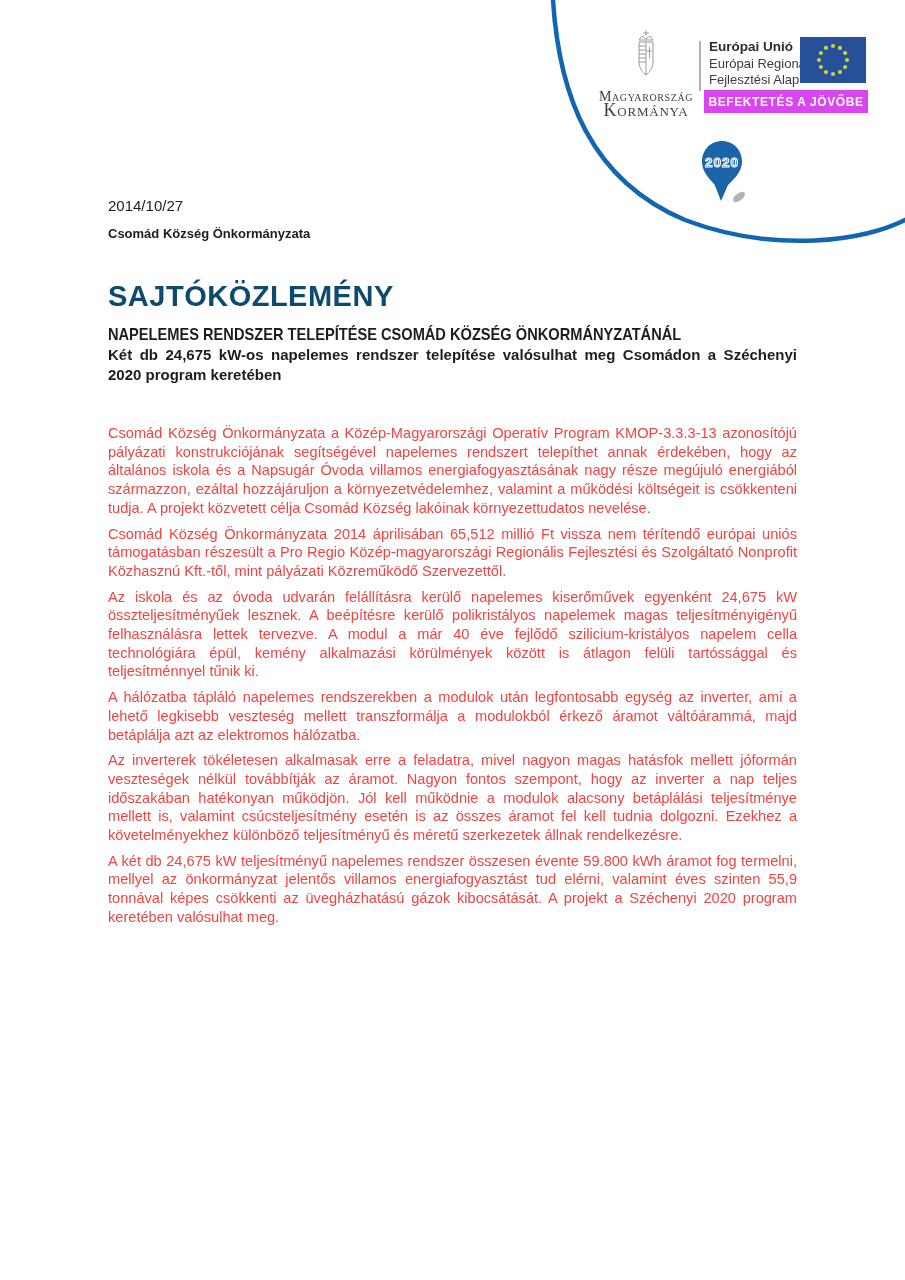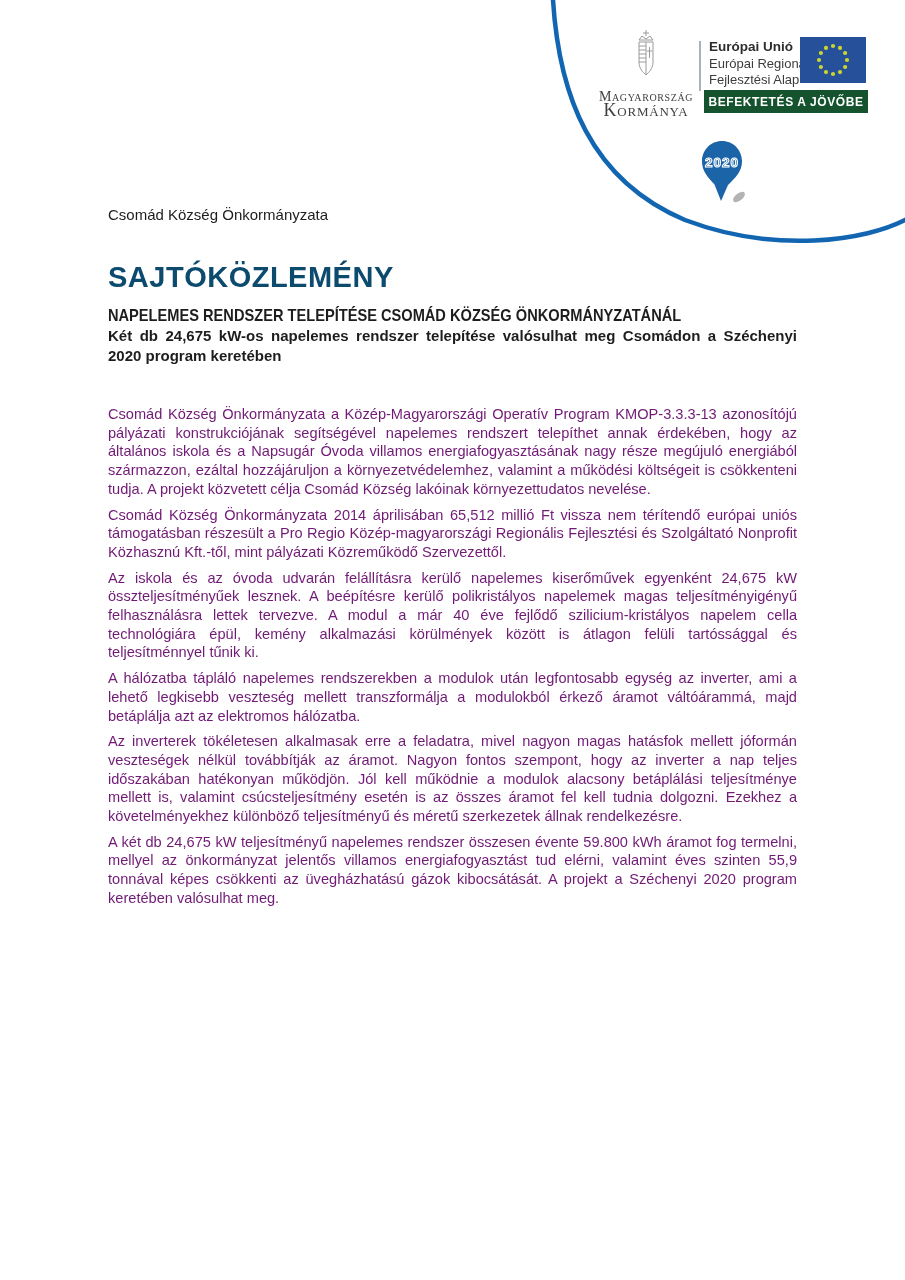--- a/index.html
+++ b/index.html
@@ -35,38 +35,38 @@
   }
   .szechenyi { position: absolute; left: 694px; top: 140px; display: flex; align-items: flex-start; }
   .szechenyi-name {
     font-size: 27px; font-weight: bold; color: #3d3d3d;
     letter-spacing: 1px; margin-top: 14px;
   }
   .szechenyi-pin { margin-left: 5px; }
   
   .text-col { position: absolute; left: 108px; top: 196px; width: 689px; color: #1d1d1d; }
   .doc-date { font-size: 15px; line-height: 19px; }
-  .doc-org  { font-size: 15px; font-weight: normal; line-height: 19px; margin-top: 9px; }
+  .doc-org  { font-size: 13px; font-weight: bold; line-height: 19px; margin-top: 9px; }
   .doc-title {
     font-size: 29px; font-weight: bold; letter-spacing: 0.5px;
     margin-top: 37px; line-height: 33px;
   }
   .doc-headline {
     font-size: 17px; font-weight: bold; white-space: nowrap;
     transform: scaleX(0.86); transform-origin: left center;
     margin-top: 12px; line-height: 20px;
   }
   .doc-lead {
     font-size: 15px; font-weight: bold; text-align: justify;
     line-height: 19.5px;
   }
   .doc-body { margin-top: 40px; }
   .doc-body p {
     font-size: 14.6px; line-height: 18.7px; text-align: justify;
-    margin-bottom: 7px; color: #701a75;
+    margin-bottom: 7px; color: #ef4444;
   }
 </style>
 </head>
 <body>
 
 <div class="page">
 
   <svg class="curve-svg" width="905" height="270" viewBox="0 0 905 270">
     <path d="M553,0 C559,95 590,180 685,220 C775,254 866,241 907,219" fill="none" stroke="#1266b1" stroke-width="4.5" stroke-linecap="round"></path>
   </svg>
@@ -105,31 +105,32 @@
         <circle cx="20.9" cy="30" r="2.1"></circle>
       <circle cx="19" cy="23" r="2.1"></circle>
         <circle cx="20.9" cy="16" r="2.1"></circle>
       <circle cx="26" cy="10.9" r="2.1"></circle>
         <circle cx="33" cy="9" r="2.1"></circle>
       <circle cx="40" cy="10.9" r="2.1"></circle>
         <circle cx="45.1" cy="16" r="2.1"></circle>
     </g>
   </svg>
 
-  <div class="invest-banner" style="background:#14532d">BEFEKTETÉS A JÖVŐBE</div>
+  <div class="invest-banner" style="background:#d946ef">BEFEKTETÉS A JÖVŐBE</div>
 
   <div class="szechenyi">
     <svg class="szechenyi-pin" width="50" height="66" viewBox="0 0 50 66">
       <ellipse cx="40" cy="57" rx="7" ry="3.6" transform="rotate(-38 40 57)" fill="#b3b3b3"></ellipse>
       <path d="M23,1 C11.5,1 3,10 3,21.5 C3,31.5 9.5,38 15.5,44.5 L22,61 L29,45 C36,38 43,31.5 43,21.5 C43,10 34.5,1 23,1 Z" fill="#1b64a8"></path>
       <text x="23" y="27" text-anchor="middle" font-family="Liberation Sans, sans-serif" font-size="13.5" font-weight="bold" letter-spacing="1" fill="none" stroke="#ffffff" stroke-width="1.1">2020</text>
     </svg>
   </div>
 
   <div class="text-col">
+    <div class="doc-date">2014/10/27</div>
     <div class="doc-org">Csomád Község Önkormányzata</div>
     <div class="doc-title" style="color:#0c4a6e">SAJTÓKÖZLEMÉNY</div>
     <div class="doc-headline">NAPELEMES RENDSZER TELEPÍTÉSE CSOMÁD KÖZSÉG ÖNKORMÁNYZATÁNÁL</div>
     <div class="doc-lead">Két db 24,675 kW-os napelemes rendszer telepítése valósulhat meg Csomádon a Széchenyi 2020 program keretében</div>
 
     <div class="doc-body">
       <p>Csomád Község Önkormányzata a Közép-Magyarországi Operatív Program KMOP-3.3.3-13 azonosítójú pályázati konstrukciójának segítségével napelemes rendszert telepíthet annak érdekében, hogy az általános iskola és a Napsugár Óvoda villamos energiafogyasztásának nagy része megújuló energiából származzon, ezáltal hozzájáruljon a környezetvédelemhez, valamint a működési költségeit is csökkenteni tudja. A projekt közvetett célja Csomád Község lakóinak környezettudatos nevelése.</p>
       <p>Csomád Község Önkormányzata 2014 áprilisában 65,512 millió Ft vissza nem térítendő európai uniós támogatásban részesült a Pro Regio Közép-magyarországi Regionális Fejlesztési és Szolgáltató Nonprofit Közhasznú Kft.-től, mint pályázati Közreműködő Szervezettől.</p>
       <p>Az iskola és az óvoda udvarán felállításra kerülő napelemes kiserőművek egyenként 24,675 kW összteljesítményűek lesznek. A beépítésre kerülő polikristályos napelemek magas teljesítményigényű felhasználásra lettek tervezve. A modul a már 40 éve fejlődő szilicium-kristályos napelem cella technológiára épül, kemény alkalmazási körülmények között is átlagon felüli tartóssággal és teljesítménnyel tűnik ki.</p>
       <p>A hálózatba tápláló napelemes rendszerekben a modulok után legfontosabb egység az inverter, ami a lehető legkisebb veszteség mellett transzformálja a modulokból érkező áramot váltóárammá, majd betáplálja azt az elektromos hálózatba.</p>

